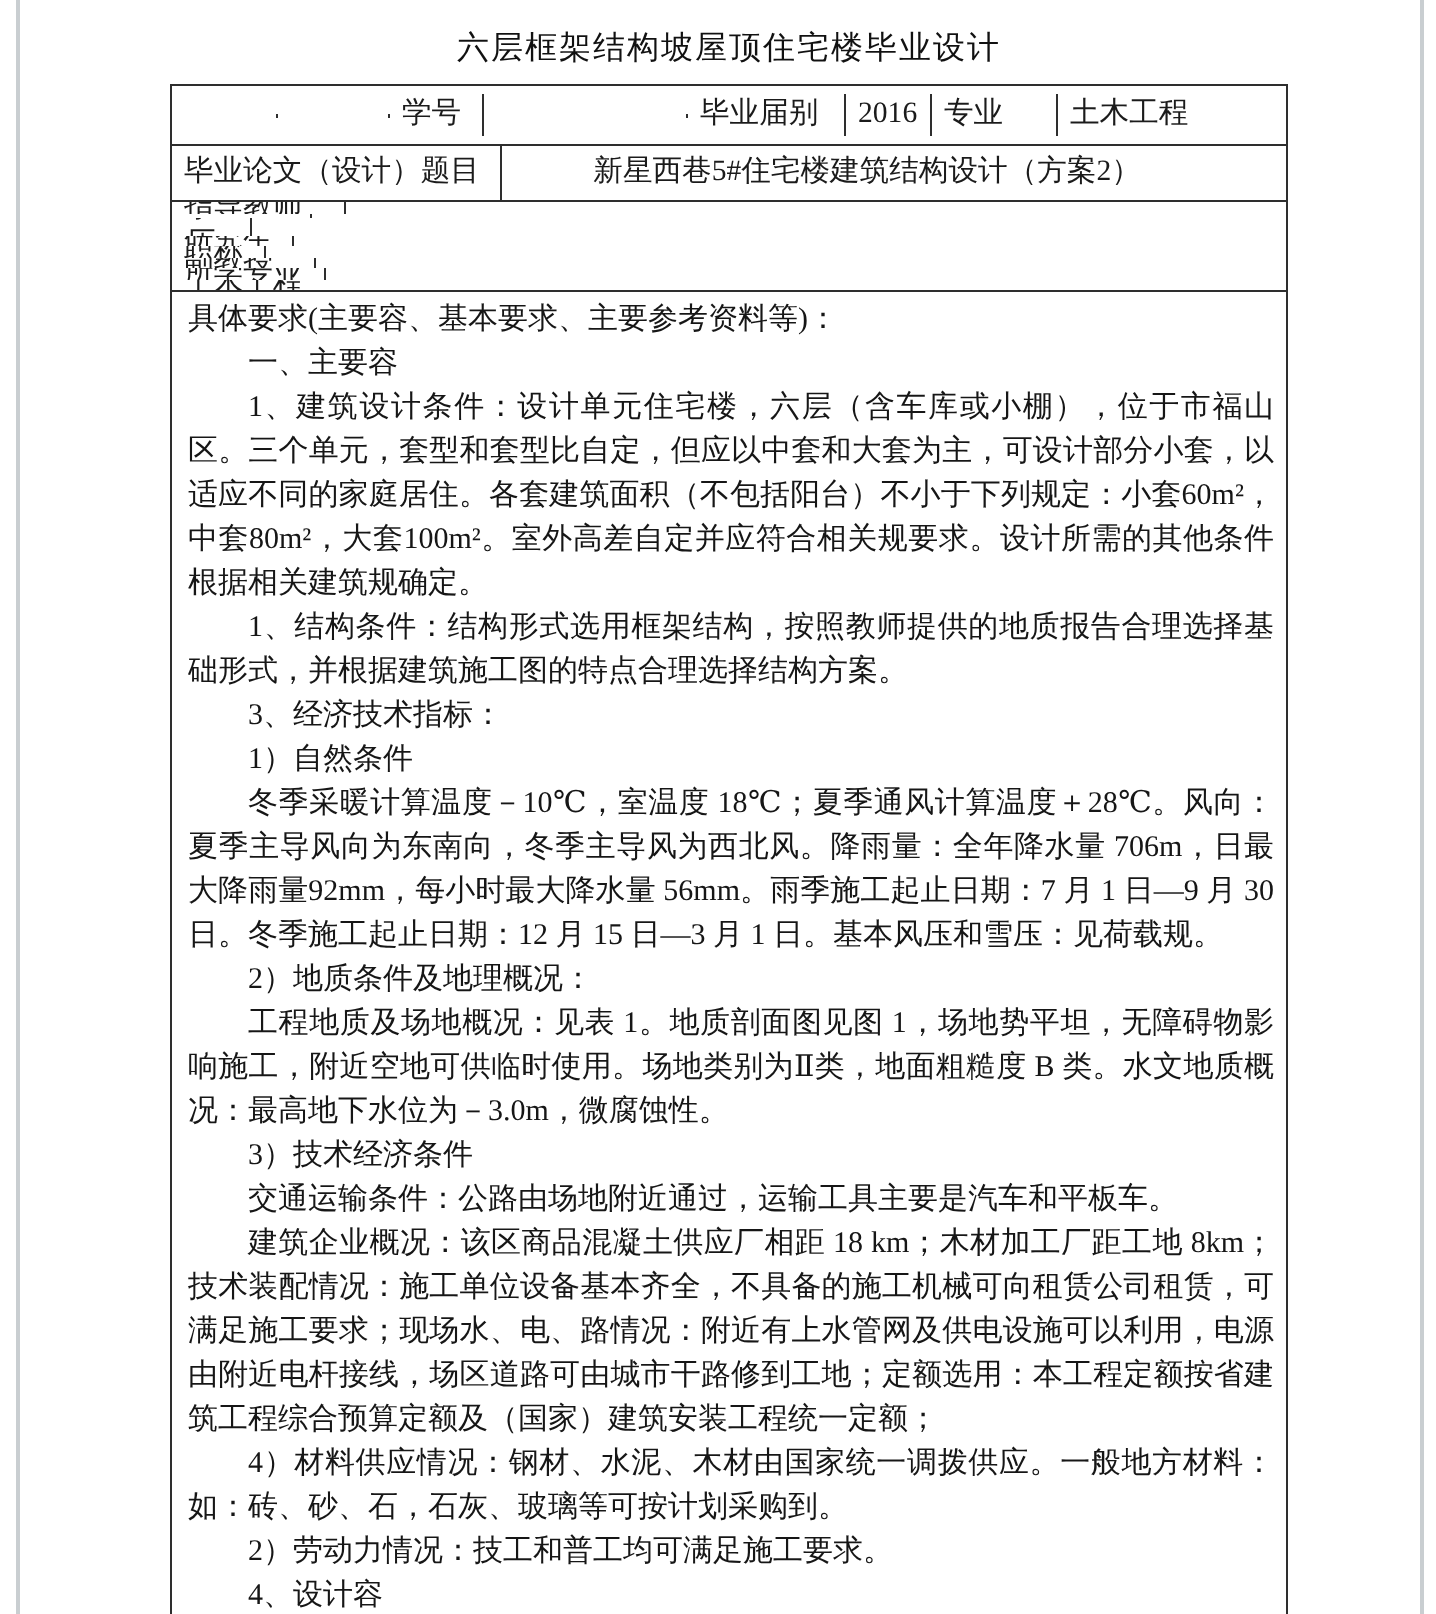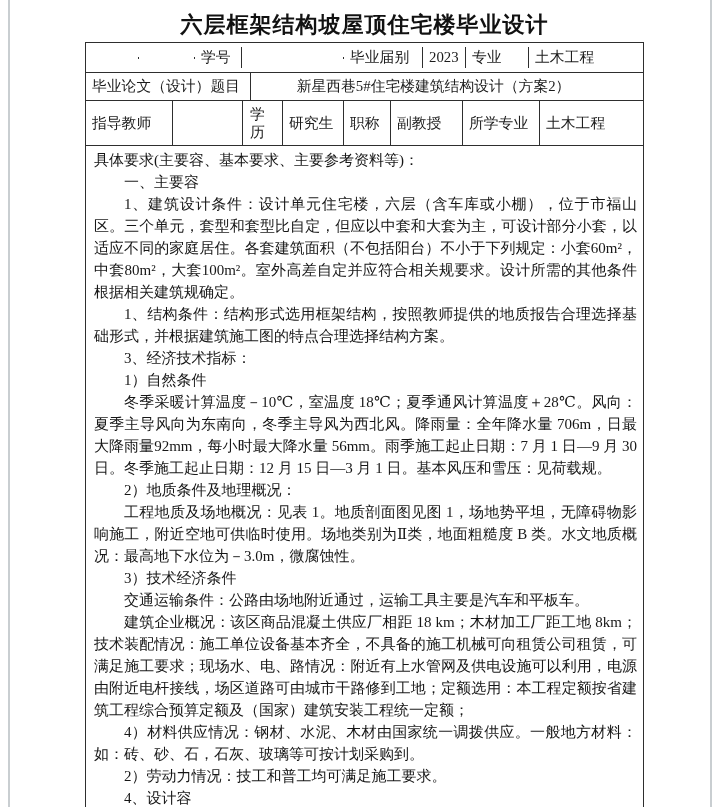--- a/index.html
+++ b/index.html
@@ -29,40 +29,40 @@
   .content {
     position: absolute;
     left: 85px;
     top: 10px;
     width: 559px;
   }
   .doc-title {
     height: 32px;
     line-height: 30px;
     text-align: center;
-    font-size: 22px;
-    font-weight: bold;
+    font-size: 16px;
+    font-weight: normal;
     font-family: "Liberation Sans", "DejaVu Sans", sans-serif;
     letter-spacing: 1px;
     color: #111;
     white-space: nowrap;
   }
 
   .info-table {
     border: 1px solid #2e2e2e;
     box-sizing: border-box;
     width: 559px;
     font-size: 14.8px;
   }
   .tr {
     display: flex;
     box-sizing: border-box;
     border-bottom: 1px solid #2e2e2e;
   }
-  .tr:last-child { border-bottom: none; }
+  .tr:last-child { border-bottom: none; flex-direction: column; }
   .td {
     box-sizing: border-box;
     border-right: 1px solid #2e2e2e;
     display: flex;
     align-items: center;
     padding: 1px 5px 1px 6px;
     overflow: hidden;
     line-height: 1.25;
   }
   .td:last-child { border-right: none; }
@@ -113,21 +113,21 @@
 
     <div class="doc-title">六层框架结构坡屋顶住宅楼毕业设计</div>
 
     <div class="info-table">
       <div class="tr r1">
         <div class="td c1"></div>
         <div class="td c2"></div>
         <div class="td c3">学号</div>
         <div class="td c4"></div>
         <div class="td c5">毕业届别</div>
-        <div class="td c6">2023</div>
+        <div class="td c6">2016</div>
         <div class="td c7">专业</div>
         <div class="td c8">土木工程</div>
       </div>
       <div class="tr r2">
         <div class="td c1">毕业论文（设计）题目</div>
         <div class="td c2">新星西巷5#住宅楼建筑结构设计（方案2）</div>
       </div>
       <div class="tr r3">
         <div class="td c1">指导教师</div>
         <div class="td c2"></div>

